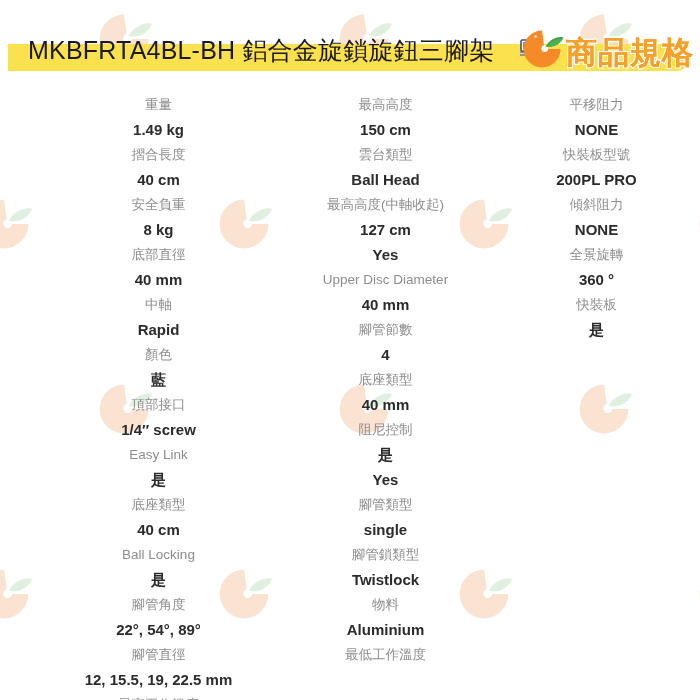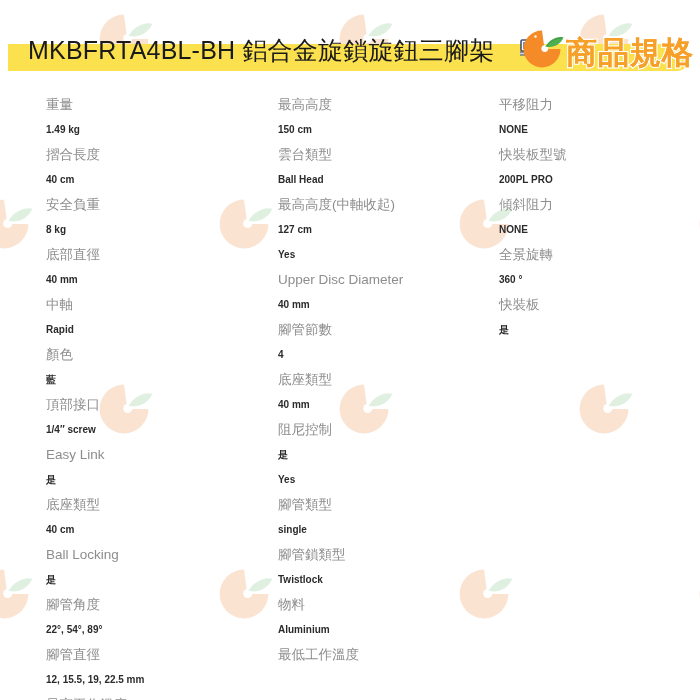--- a/index.html
+++ b/index.html
@@ -98,34 +98,34 @@
     z-index: 1;
   }
   .spec-column {
     position: absolute;
     top: 0;
   }
   #spec-column-1 { left: 46px; width: 225px; }
   #spec-column-2 { left: 278px; width: 215px; }
   #spec-column-3 { left: 499px; width: 195px; }
 
-  .spec-row { display: block; }
+  .spec-row { display: block; text-align: center; }
   .spec-label {
     display: block;
     height: 25px;
     line-height: 25px;
     font-size: 13.5px;
     color: #8d8d8d;
     white-space: nowrap;
   }
   .spec-value {
     display: block;
     height: 25px;
     line-height: 25px;
-    font-size: 10px;
+    font-size: 15px;
     font-weight: bold;
     color: #2b2b2b;
     white-space: nowrap;
   }
 </style>
 </head>
 <body>
 
 <div id="watermark-layer">
     <div class="wm" style="left: 95px; top: 10px;">

